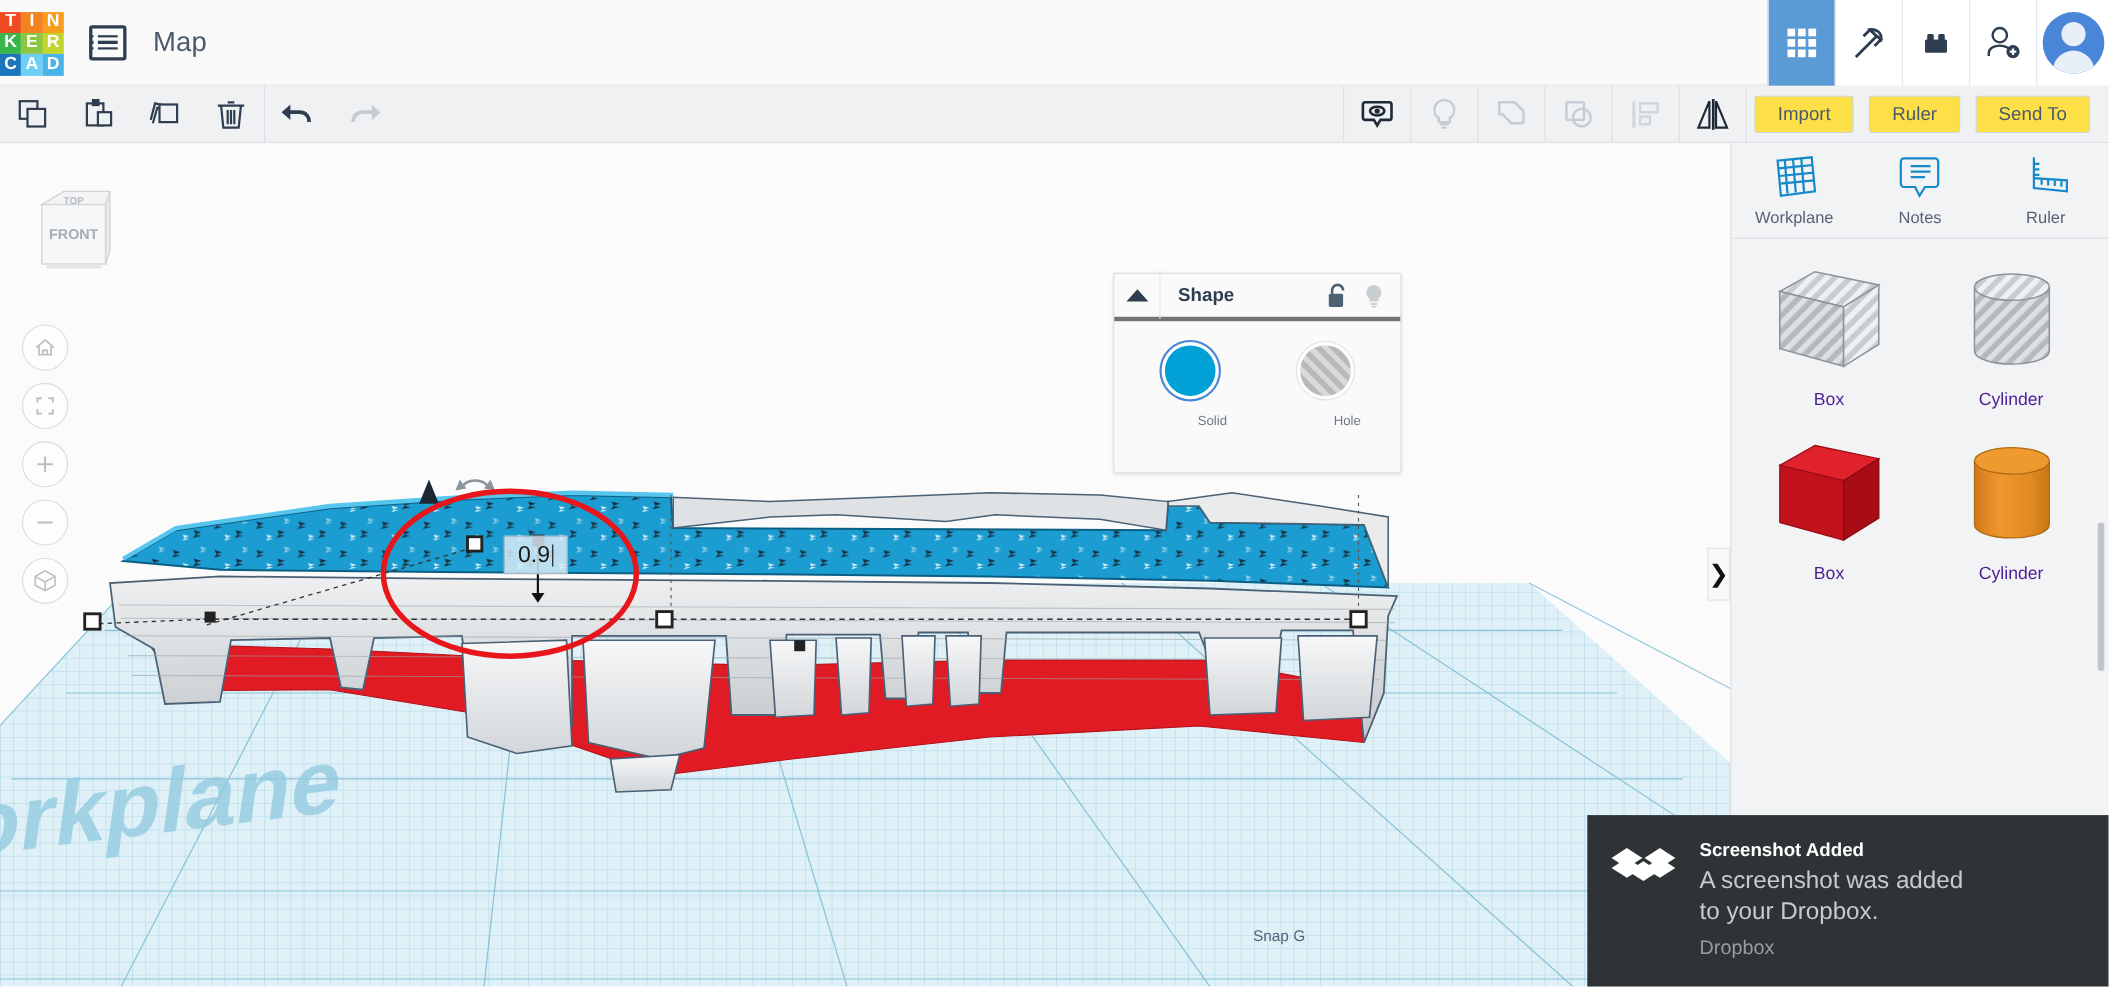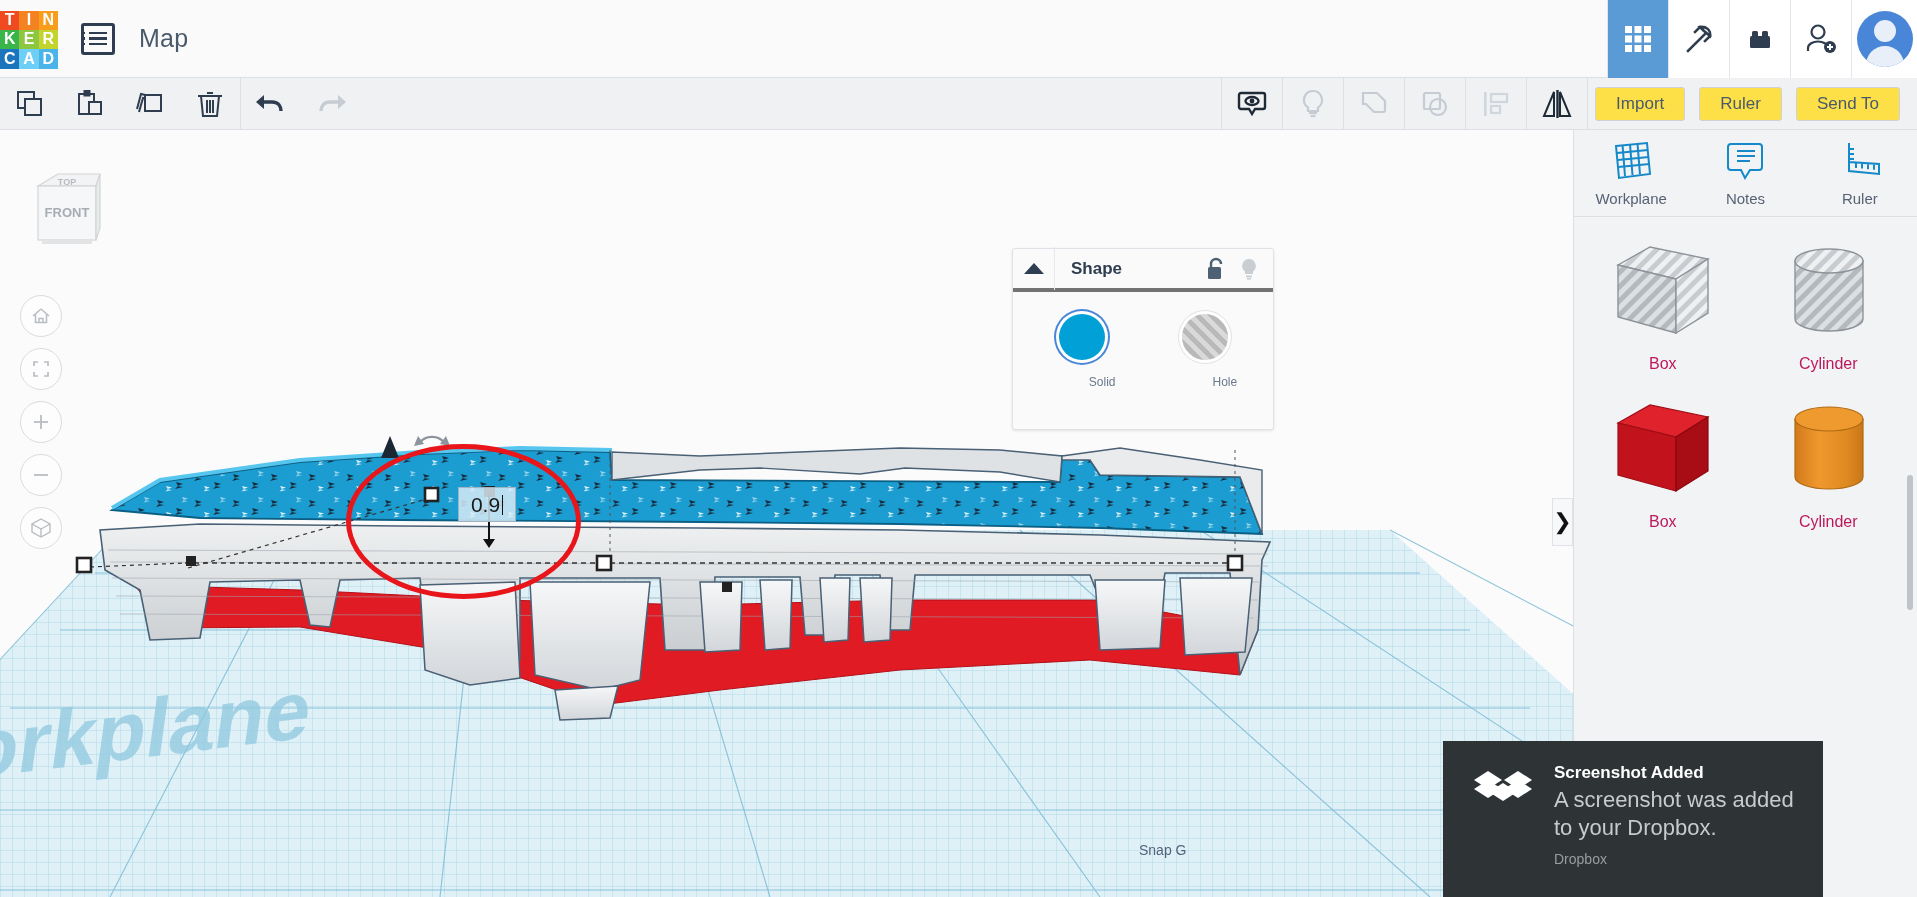--- a/index.html
+++ b/index.html
@@ -172,34 +172,34 @@
   .rp-caret {
     position: absolute; right: 16px; top: 26px;
     width: 0; height: 0; border-left: 8px solid transparent;
     border-right: 8px solid transparent; border-top: 9px solid #000;
   }
   .rp-grid {
     margin-top: 18px; display: grid; grid-template-columns: 1fr 1fr;
     row-gap: 20px; padding: 0 6px;
   }
   .rp-item { display: flex; flex-direction: column; align-items: center; cursor: pointer; }
-  .rp-item-label { margin-top: 8px; font-size: 16px; color: #be185d; }
+  .rp-item-label { margin-top: 8px; font-size: 16px; color: #4c1d95; }
   .rp-scrollbar {
     position: absolute; right: 4px; top: 345px; width: 6px; height: 135px;
     background: #bfc4cb; border-radius: 3px; cursor: pointer;
   }
 
   
   .notif {
-    position: absolute; left: 1443px; top: 741px; width: 380px; height: 156px;
-    background: #2e3336; display: flex; padding: 22px 0 0 20px; gap: 20px; justify-content: center;
+    position: absolute; left: 1443px; top: 741px; width: 474px; height: 156px;
+    background: #2e3336; display: flex; padding: 22px 0 0 20px; gap: 20px;
   }
   .notif-title { font-size: 17px; font-weight: bold; color: #fff; }
   .notif-body { font-size: 22px; color: #c8cacb; line-height: 1.28; margin-top: 3px; max-width: 260px; }
-  .notif-app { font-size: 14px; color: #9a9d9f; margin-top: 9px; }
+  .notif-app { font-size: 18px; color: #9a9d9f; margin-top: 9px; }
 </style>
 </head>
 <body>
 
 <div id="app">
 
   <div class="topbar">
     <div class="logo" id="logo">
         <span style="background: rgb(240, 74, 35);">T</span>
         <span style="background: rgb(245, 130, 32);">I</span>

